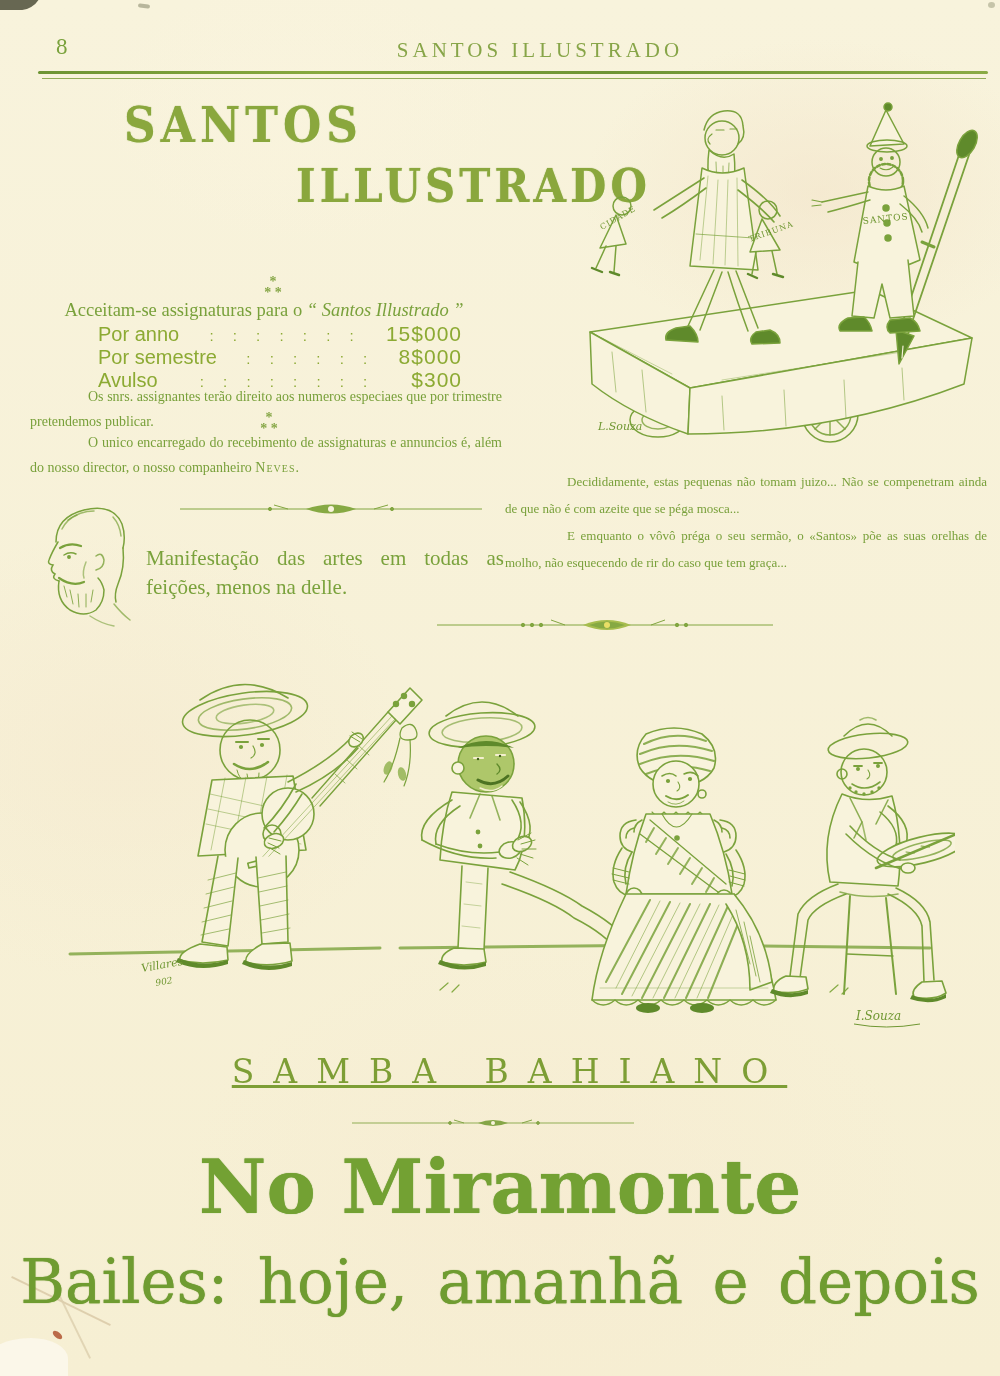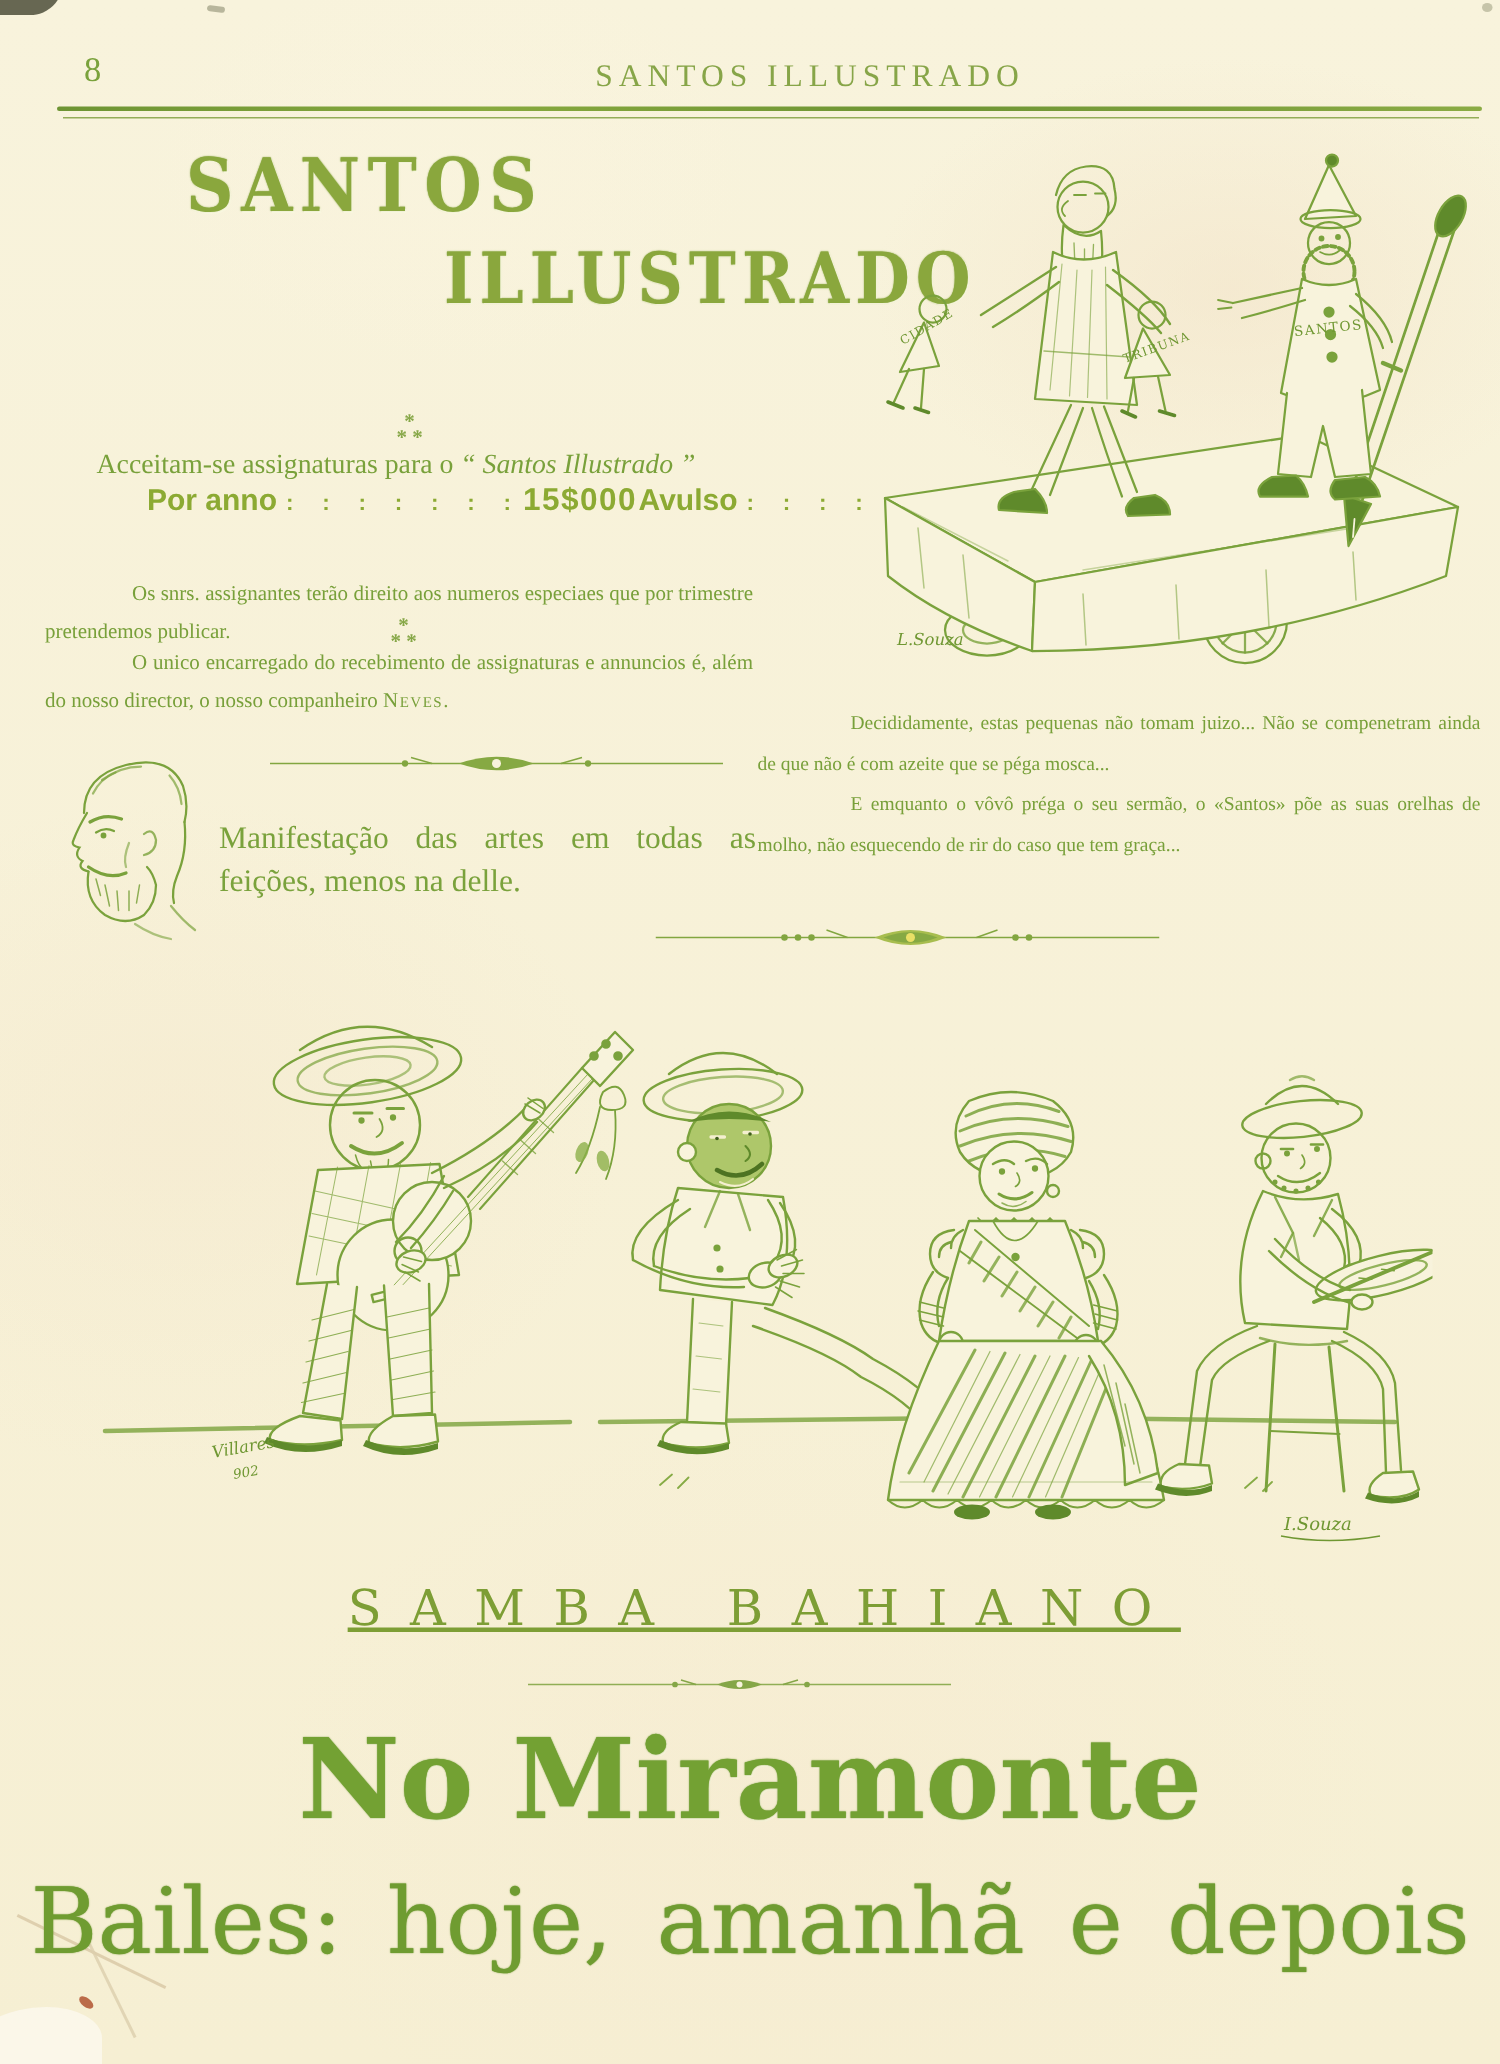--- a/index.html
+++ b/index.html
@@ -23,21 +23,21 @@
   
   .mast1{left:124px;top:96px;font-family:"DejaVu Serif",serif;font-weight:bold;font-size:44px;letter-spacing:5px;color:#8aa73d;transform:scaleY(1.12);transform-origin:left top;text-shadow:1px 1px 0 rgba(250,248,225,.7),0 0 1px #7fa03a;}
   .mast2{left:296px;top:158px;font-family:"DejaVu Serif",serif;font-weight:bold;font-size:42px;letter-spacing:4px;color:#8aa73d;transform:scaleY(1.12);transform-origin:left top;text-shadow:1px 1px 0 rgba(250,248,225,.7),0 0 1px #7fa03a;}
   
   .photos{left:58px;top:254px;width:424px;text-align:center;font-size:15px;font-weight:bold;font-style:italic;color:#7fa43e;}
   .sep{width:70px;text-align:center;font-size:14px;line-height:11px;font-weight:bold;color:#86a747;}
   .sep1{left:238px;top:276px;}
   .sep2{left:234px;top:412px;}
   .subline{left:38px;top:300px;width:452px;text-align:center;font-size:18.5px;color:#79a13b;}
   .subline .it{font-style:italic;}
-  .prices{left:98px;top:322px;width:364px;display:flex;flex-direction:row;gap:1px;font-family:"Liberation Sans",sans-serif;font-weight:bold;color:#8caa33;}
+  .prices{left:98px;top:322px;width:364px;display:flex;flex-direction:column;gap:1px;font-family:"Liberation Sans",sans-serif;font-weight:normal;color:#8caa33;}
   .prow{display:flex;align-items:baseline;font-size:20px;height:22px;}
   .prow .lab{white-space:nowrap;letter-spacing:0;}
   .prow .leader{flex:1;text-align:center;font-size:15px;word-spacing:11px;letter-spacing:2px;color:#8caa33;overflow:hidden;white-space:nowrap;padding:0 6px;}
   .prow .val{font-size:21px;letter-spacing:1px;}
   .para{font-size:14px;line-height:25px;text-align:justify;color:#78a03a;}
   .pspecial{left:30px;top:384px;width:472px;text-indent:58px;}
   .pcollect{left:30px;top:430px;width:472px;text-indent:58px;}
   .smallcaps{font-variant:small-caps;letter-spacing:1px;margin-top:19px;}
   .caption-left{left:146px;top:544px;width:358px;font-size:21px;line-height:29px;text-align:justify;color:#7aa23c;}
   
@@ -86,20 +86,25 @@
     <div>* *</div>
   </div>
 
   <div class="abs subline"><span>Acceitam-se assignaturas para o </span><span class="it">“ Santos Illustrado ”</span></div>
 
   <div class="abs prices">
     <div class="prow">
       <span class="lab">Por anno</span>
       <span class="leader">: : : : : : :</span>
       <span class="val">15$000</span>
+    </div>
+    <div class="prow">
+      <span class="lab">Por semestre</span>
+      <span class="leader">: : : : : :</span>
+      <span class="val">8$000</span>
     </div>
     <div class="prow">
       <span class="lab">Avulso</span>
       <span class="leader">: : : : : : : :</span>
       <span class="val">$300</span>
     </div>
   </div>
 
   <div class="abs para pspecial">Os snrs. assignantes terão direito aos numeros especiaes que por trimestre pretendemos publicar.</div>
 

